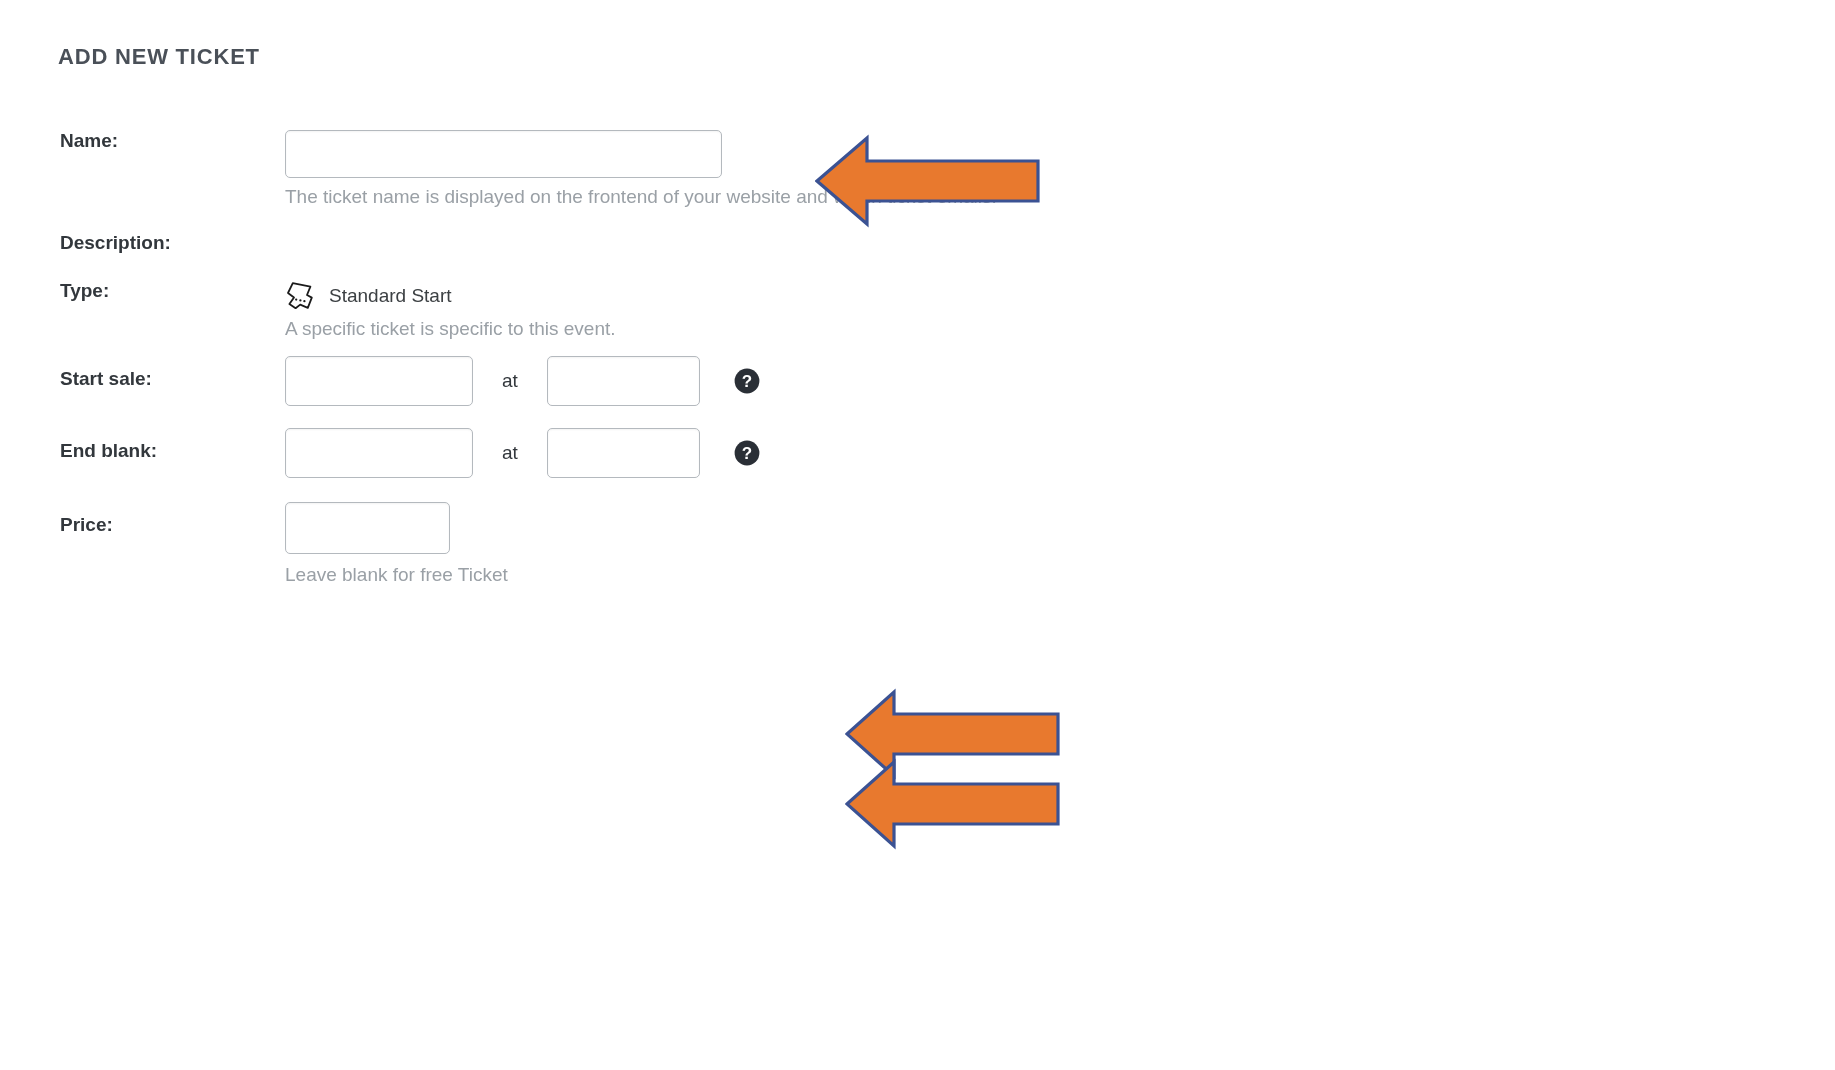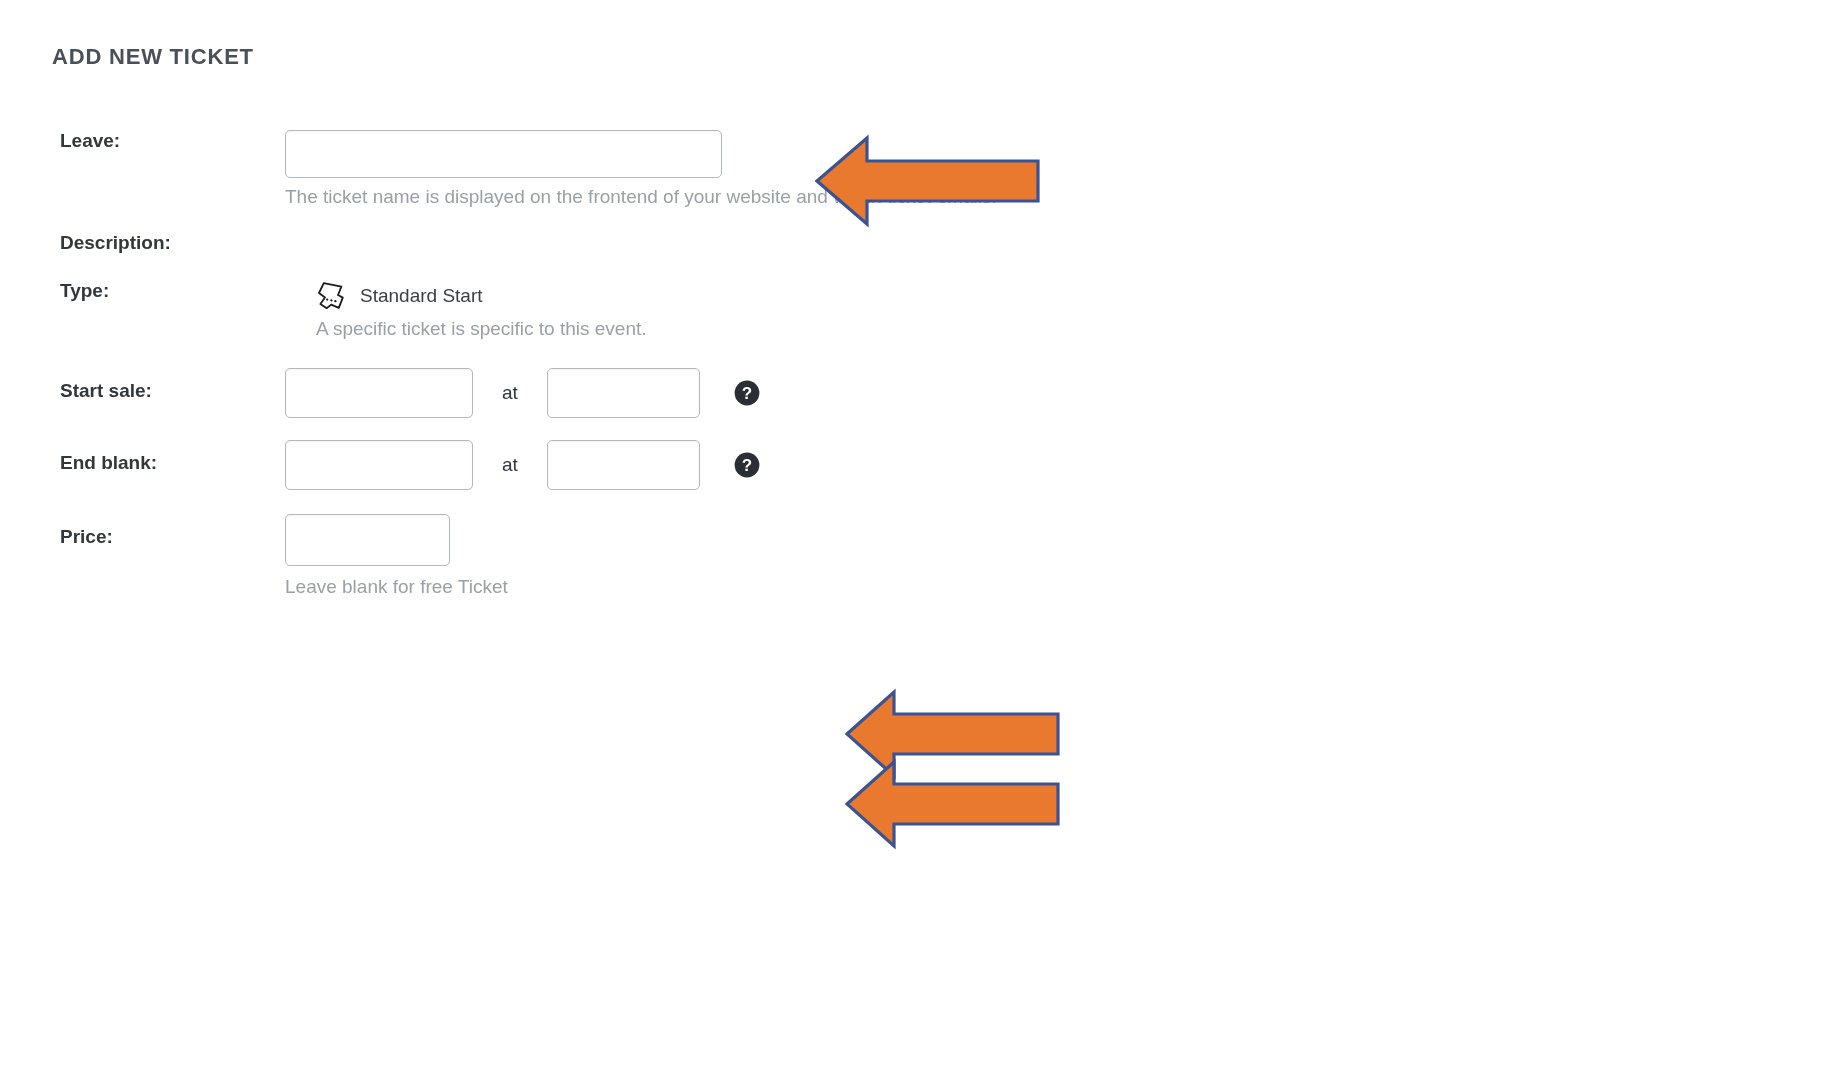--- a/index.html
+++ b/index.html
@@ -12,21 +12,21 @@
     width: 1835px;
     height: 1070px;
     position: relative;
     font-family: "Liberation Sans", sans-serif;
     overflow: hidden;
   }
 
   
   .page-title {
     position: absolute;
-    left: 52px;
+    left: 58px;
     top: 44px;
     font-size: 22px;
     font-weight: 600;
     letter-spacing: 0.8px;
     color: #4a5058;
     font-family: "Liberation Sans", sans-serif;
   }
 
   
   .form {
@@ -175,32 +175,32 @@
   #arrow-end   { left: 845px; top: 758px;  width: 215px; height: 92px; }
 </style>
 </head>
 <body>
 
 <div class="page-title">ADD NEW TICKET</div>
 
 <div class="form">
 
   <div class="row" style="margin-bottom:24px;">
-    <div class="label-cell">Leave:</div>
+    <div class="label-cell">Name:</div>
     <div class="field-cell">
       <input class="txt txt-name" type="text" placeholder="" style="">
       <div class="help">The ticket name is displayed on the frontend of your website and within ticket emails.</div>
     </div>
   </div>
 
   <div class="row" style="margin-bottom:26px;gap:10px;">
     <div class="label-cell">Description:</div>
   </div>
 
-  <div class="row" style="margin-bottom:28px;gap:31px;">
+  <div class="row" style="margin-bottom:16px;">
     <div class="label-cell">Type:</div>
     <div class="field-cell">
       <div class="type-line">
         <svg class="ticket-icon" viewBox="0 0 34 32">
           <path d="M7.8 3.2 L25.4 6.6 L22.0 15.0 L26.8 17.6 L22.8 27.8 L15.2 24.6 L10.6 28.2 L4.4 24.0 L9.0 17.4 L3.0 13.0 Z" fill="#ffffff" stroke="#1b1b1b" stroke-width="1.8" stroke-linejoin="round"></path>
           <circle cx="11.2" cy="19.6" r="1.15" fill="#1b1b1b"></circle>
           <circle cx="15.4" cy="20.4" r="1.15" fill="#1b1b1b"></circle>
           <circle cx="19.4" cy="21.2" r="1.15" fill="#1b1b1b"></circle>
         </svg>
         <span class="type-name">Standard Start</span>

